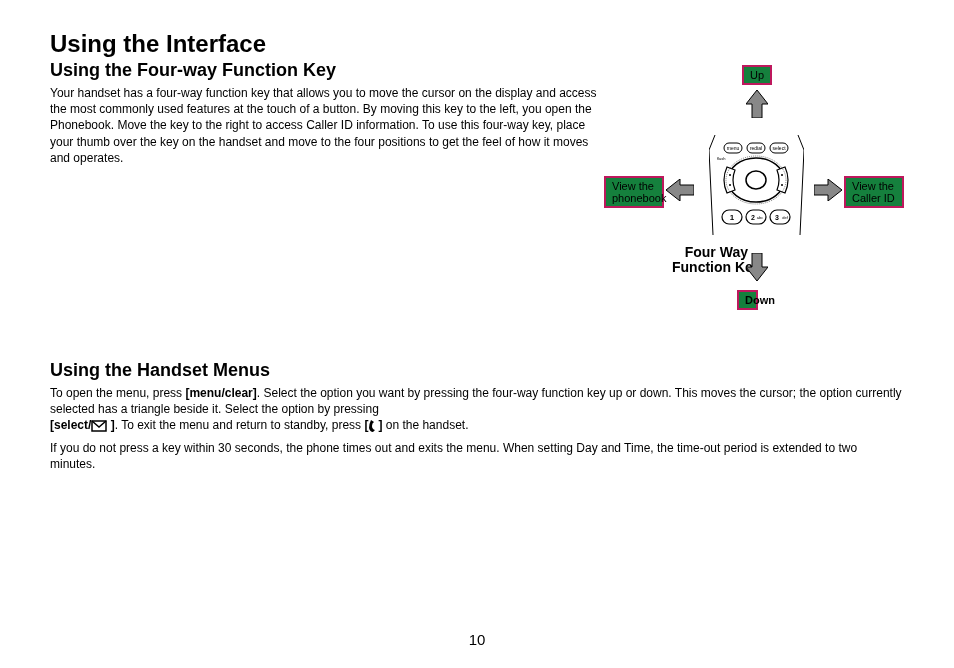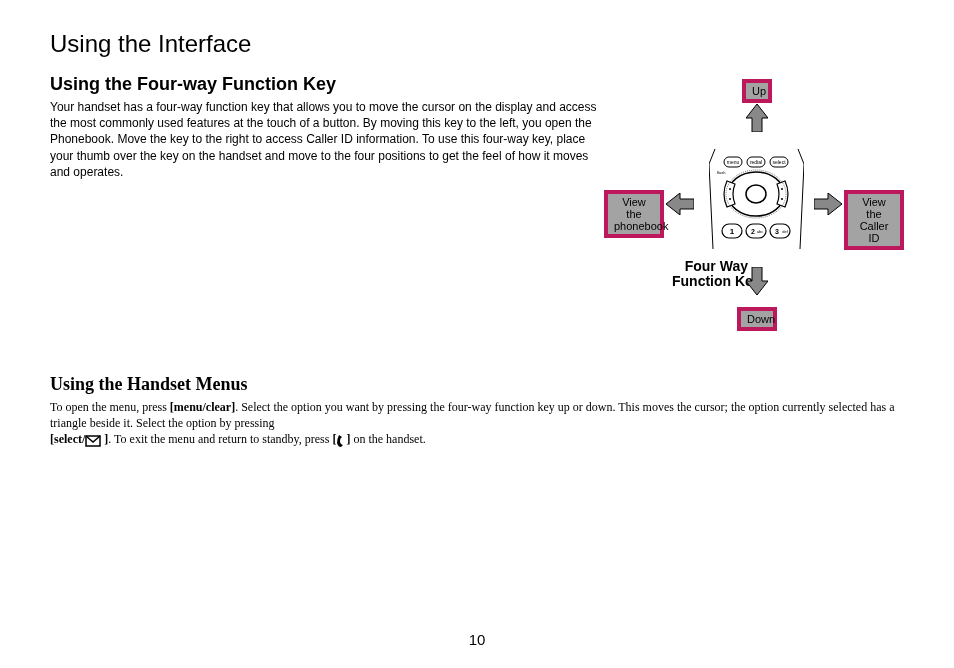--- a/index.html
+++ b/index.html
@@ -7,22 +7,22 @@
       font-family: Arial, Helvetica, sans-serif;
       width: 954px;
       height: 668px;
       background: #fff;
       padding: 30px 50px 20px 50px;
       position: relative;
       color: #000;
     }
     h1 {
       font-size: 24px;
-      font-weight: normal;
-      margin-bottom: 16px;
+      font-weight: bold;
+      margin-bottom: 2px;
     }
     h2 {
       font-size: 18px;
       font-weight: bold;
       margin-bottom: 4px;
     }
     .top-section {
       display: flex;
       margin-bottom: 40px;
     }
@@ -35,29 +35,28 @@
       line-height: 1.35;
     }
     .diagram {
       width: 300px;
       height: 260px;
       position: relative;
       flex-shrink: 0;
     }
     .box-label {
       position: absolute;
-      border: 4px solid #be185d;
+      border: 2px solid #be185d;
       font-size: 11px;
-      text-align: center;
       padding: 2px 6px;
       line-height: 1.1;
-      background: #a3a3a3;
+      background: #15803d;
     }
     .box-up { top: 5px; left: 138px; width: 30px; }
-    .box-down { bottom: 3px; left: 133px; width: 40px; }
+    .box-down { bottom: 10px; left: 133px; width: 21px; font-weight: bold; }
     .box-left { top: 116px; left: 0; width: 60px; }
     .box-right { top: 116px; right: 0; width: 60px; }
     .arrow-up-shape {
       position: absolute;
       top: 30px;
       left: 142px;
     }
     .arrow-down-shape {
       position: absolute;
       bottom: 35px;
@@ -84,21 +83,20 @@
       position: absolute;
       top: 185px;
       left: 68px;
       font-size: 14px;
       font-weight: bold;
       line-height: 1.1;
       text-align: center;
     }
     .section2 {
       margin-top: 32px;
-      font-family: Liberation Serif, serif;
     }
     .inline-bold {
       font-weight: bold;
     }
     .inline-icon {
       display: inline-block;
       vertical-align: middle;
     }
     .page-number {
       position: absolute;
@@ -208,15 +206,16 @@
   <h2>Using the Handset Menus</h2>
   <p>
     <span>To open the menu, press </span><span class="inline-bold">[menu/clear]</span><span>. Select the option you want by pressing the four-way function key up or down. This moves the cursor; the option currently selected has a triangle beside it. Select the option by pressing </span><br>
     <span class="inline-bold"><span>[select/</span><svg class="inline-icon" width="16" height="12">
           <rect x="1" y="1" width="14" height="10" fill="none" stroke="#000" stroke-width="1.5"></rect>
           <polyline points="1,1 8,7 15,1" fill="none" stroke="#000" stroke-width="1.5"></polyline>
         </svg><span> ]</span></span><span>. To exit the menu and return to standby, press </span><span class="inline-bold"><span>[</span><svg class="inline-icon" width="10" height="14">
           <path d="M 3 1 Q 1 5 1 9 Q 2 13 5 13 L 7 11 Q 4 10 4 7 Q 4 4 6 3 Z" fill="#000"></path>
         </svg><span>]</span></span><span> on the handset.</span>
   </p>
+  <p style="margin-top:6px;">If you do not press a key within 30 seconds, the phone times out and exits the menu. When setting Day and Time, the time-out period is extended to two minutes.</p>
 </div>
 
 <div class="page-number">10</div>
 
 </body></html>

